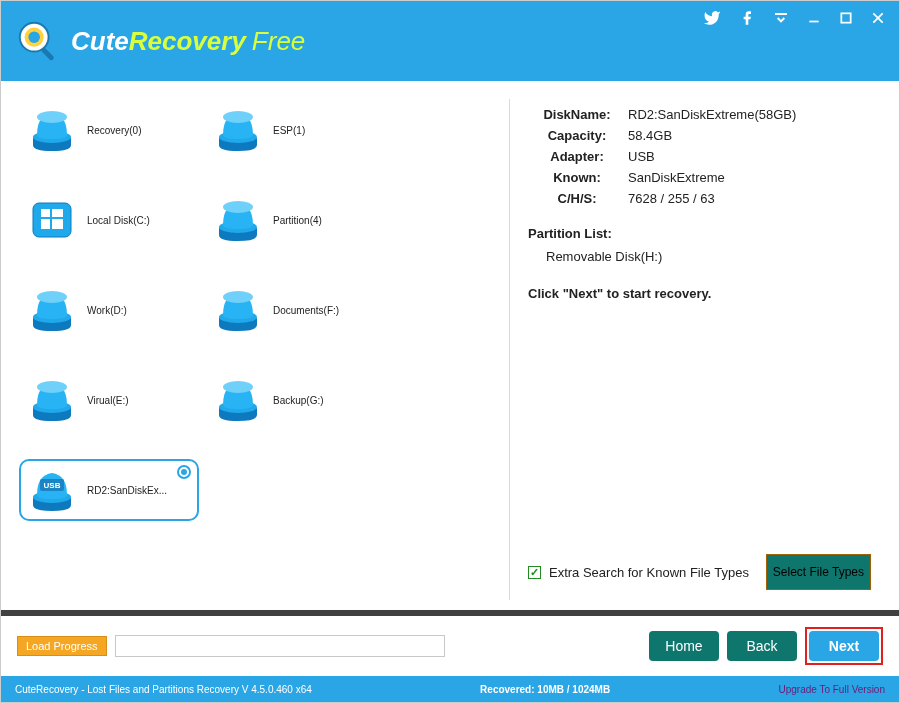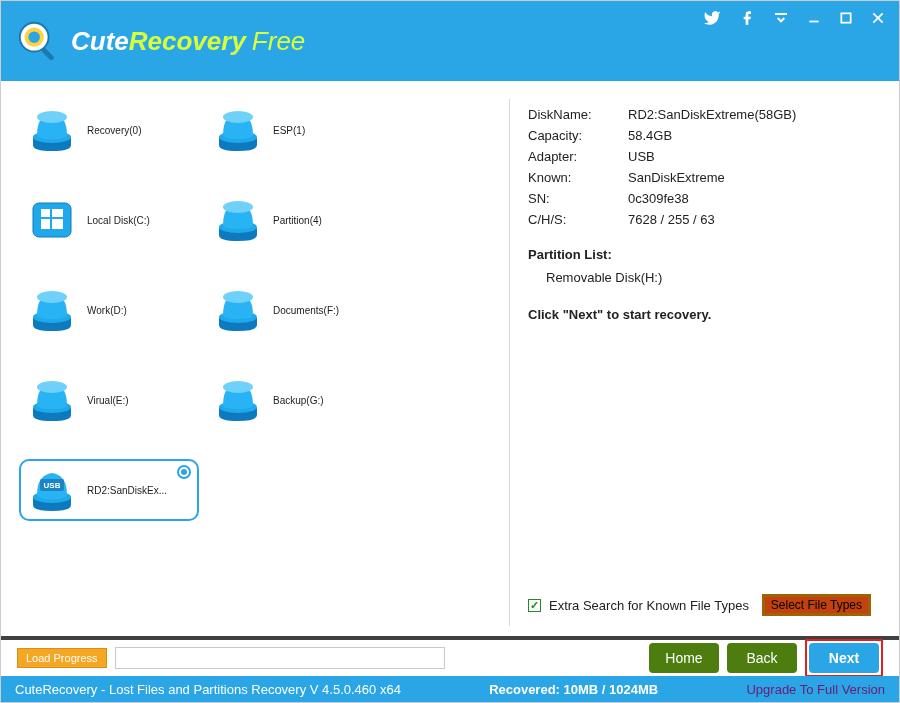--- a/index.html
+++ b/index.html
@@ -26,41 +26,41 @@
   .disk-item.selected { border-color: #2aa5e5; background: #fff; }
   .disk-icon { width: 50px; height: 50px; flex-shrink: 0; }
   .disk-label { font-size: 10px; color: #222; max-width: 100px; white-space: nowrap; overflow: hidden; text-overflow: ellipsis; }
   .radio-mark { position: absolute; top: 4px; right: 6px; width: 14px; height: 14px; border: 2px solid #2aa5e5; border-radius: 50%; display: none; align-items: center; justify-content: center; }
   .radio-mark::after { content: ""; width: 6px; height: 6px; background: #2aa5e5; border-radius: 50%; }
   .disk-item.selected .radio-mark { display: flex; }
 
   
   .info-table { margin-top: 4px; }
   .info-row { display: flex; margin-bottom: 6px; }
-  .info-key { width: 100px; text-align: left; font-weight: 400; padding-right: 2px; }
+  .info-key { width: 100px; text-align: center; font-weight: 700; padding-right: 2px; }
   .info-val { flex: 1; }
   .section-h { font-weight: 700; margin: 14px 0 8px 0; }
   .part-list-item { margin-left: 18px; margin-bottom: 8px; }
   .hint-text { font-weight: 700; margin-top: 14px; }
 
   .right-bottom { margin-top: auto; display: flex; align-items: center; gap: 8px; padding-bottom: 6px; }
   .checkbox { width: 13px; height: 13px; border: 1px solid #228b22; display: inline-flex; align-items: center; justify-content: center; color: #228b22; font-size: 11px; font-weight: bold; }
-  .file-types-btn { margin-left: auto; font-size: 12px; padding: 1px 6px; border: 3px solid #a16207; background: #c2410c; cursor: pointer; }
-
-  
-  .bottom-bar { height: 40px; border-top: 4px solid #404040; display: flex; align-items: center; padding: 0 16px; gap: 8px; }
+  .file-types-btn { margin-left: auto; font-size: 12px; padding: 10px 6px; border: 1px solid #a16207; background: #0f766e; cursor: pointer; }
+
+  
+  .bottom-bar { height: 66px; border-top: 6px solid #404040; display: flex; align-items: center; padding: 0 16px; gap: 8px; }
   .load-btn { background: #f5a623; color: #fff; font-size: 11px; padding: 3px 8px; border: 1px solid #d88f1a; cursor: pointer; }
   .load-input { width: 330px; height: 22px; border: 1px solid #c8c8c8; padding: 0 4px; font-size: 12px; }
   .spacer { flex: 1; }
-  .nav-btn { width: 70px; height: 30px; background: #4d7c0f; color: #fff; border: none; border-radius: 4px; font-size: 14px; cursor: pointer; }
+  .nav-btn { width: 70px; height: 30px; background: #0f766e; color: #fff; border: none; border-radius: 4px; font-size: 14px; cursor: pointer; }
   .nav-btn.next-wrap { border: 2px solid #e02020; padding: 2px; background: transparent; width: auto; height: auto; border-radius: 0; }
   .nav-btn.next-inner { width: 70px; height: 30px; background: #2aa5e5; color: #fff; border: none; border-radius: 4px; font-size: 14px; display: inline-flex; align-items: center; justify-content: center; font-weight: bold; }
 
   
-  .statusbar { height: 26px; background: #2aa5e5; color: #fff; display: flex; align-items: center; padding: 0 14px; font-size: 13px; }
+  .statusbar { height: 26px; background: #2aa5e5; color: #fff; display: flex; align-items: center; padding: 0 14px; font-size: 10px; }
   .status-left { }
   .status-center { flex: 1; text-align: center; font-weight: 700; }
   .status-right { color: #701a75; cursor: pointer; }
 </style>
 </head>
 <body>
 
 <div class="window">
 
   <div class="titlebar">
@@ -217,24 +217,20 @@
           </div>
         <div class="info-row">
             <div class="info-key">Adapter:</div>
             <div class="info-val">USB</div>
           </div>
         <div class="info-row">
             <div class="info-key">Known:</div>
             <div class="info-val">SanDiskExtreme</div>
           </div>
         <div class="info-row">
-            <div class="info-key">SN:</div>
-            <div class="info-val">0c309fe38</div>
-          </div>
-        <div class="info-row">
             <div class="info-key">C/H/S:</div>
             <div class="info-val">7628 / 255 / 63</div>
           </div>
       </div>
       <div class="section-h">Partition List:</div>
       <div id="partition-list">
           <div class="part-list-item">Removable Disk(H:)</div>
         </div>
       <div class="hint-text">Click "Next" to start recovery.</div>
 

